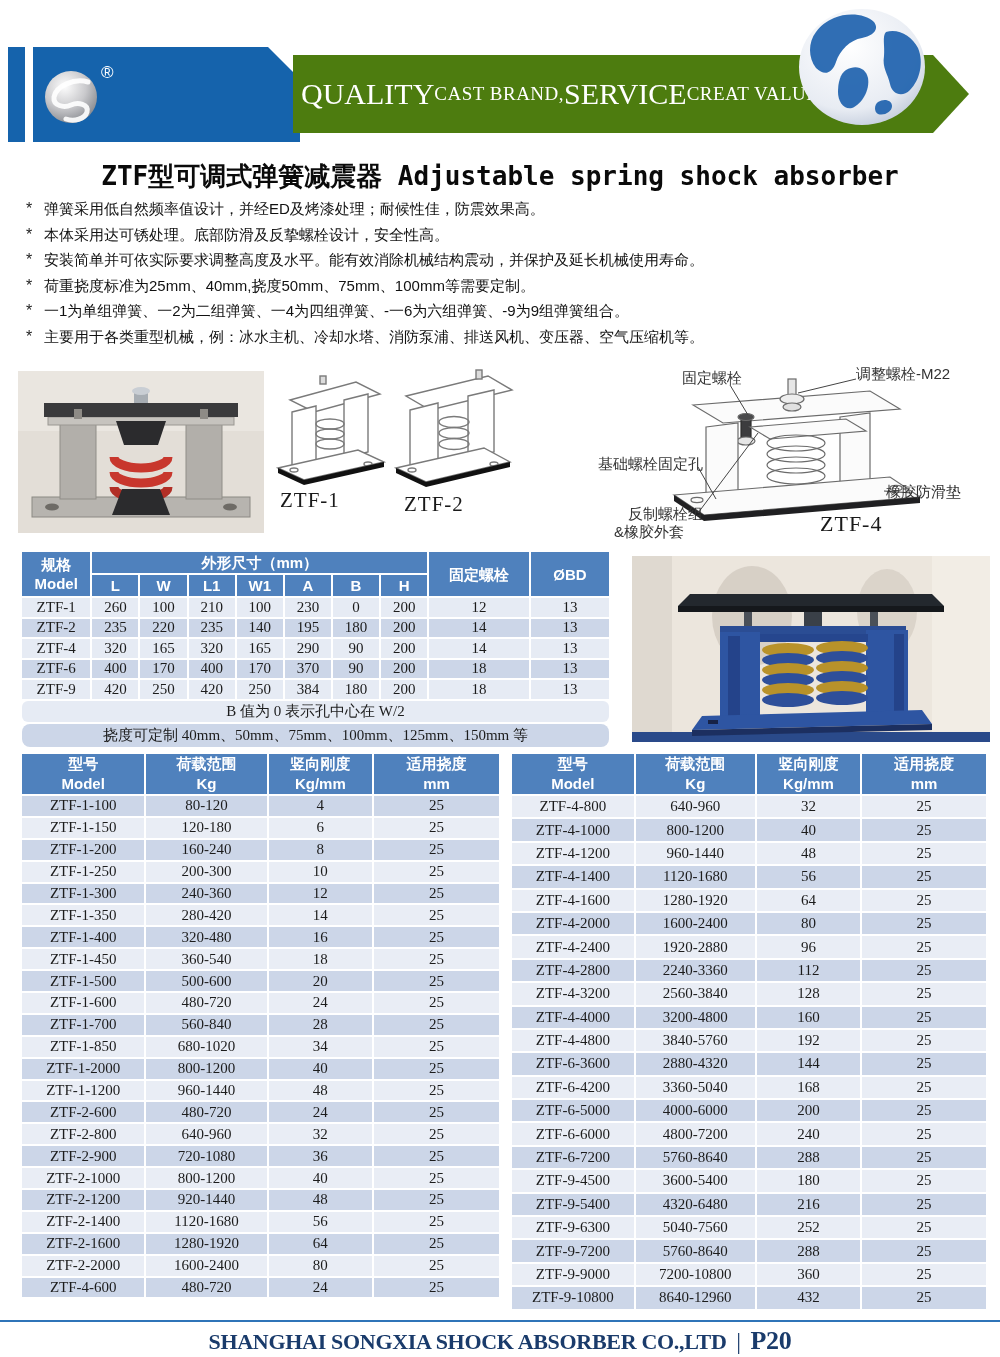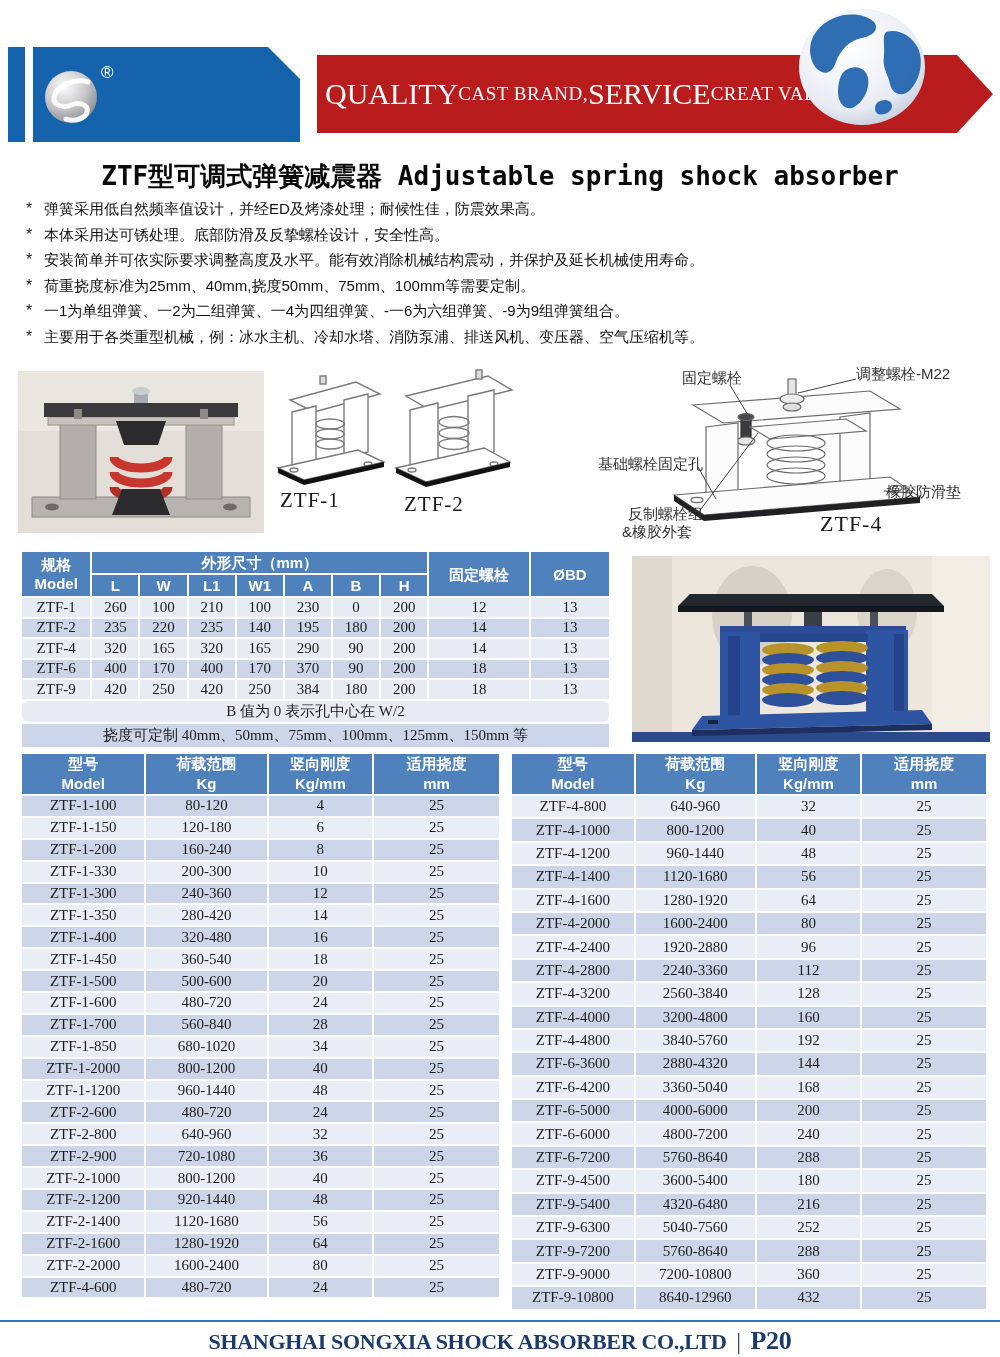--- a/index.html
+++ b/index.html
@@ -6,21 +6,21 @@
   .page { position:relative; width:1000px; height:1357px; background:#ffffff; overflow:hidden;
           font-family:"Liberation Sans", sans-serif; }
 
   
   .hdr-stripe { position:absolute; left:8px; top:47px; width:17px; height:95px; background:#1563ac; }
   .logo-box { position:absolute; left:33px; top:47px; width:267px; height:95px; background:#1563ac;
               clip-path:polygon(0 0, calc(100% - 32px) 0, 100% 32px, 100% 100%, 0 100%); }
   .logo-sphere { position:absolute; left:44px; top:70px; width:54px; height:54px; }
   .reg-mark { position:absolute; left:101px; top:63px; color:#ffffff; font-size:17px; }
   .brand { position:absolute; left:119px; top:74px; color:#ffffff; font-size:39px; font-weight:bold; letter-spacing:2px; }
-  .slogan-box { position:absolute; left:317px; top:55px; width:676px; height:78px; background:#b91c1c;
+  .slogan-box { position:absolute; left:293px; top:55px; width:676px; height:78px; background:#4d7c0f;
                 clip-path:polygon(0 0, calc(100% - 36px) 0, 100% 50%, calc(100% - 36px) 100%, 0 100%); }
   .slogan-text { position:absolute; left:8px; top:0; height:78px; width:560px; display:flex; align-items:center;
                  color:#ffffff; font-family:"Liberation Serif", serif; white-space:nowrap; }
   .slogan-text .big { font-size:30px; }
   .slogan-text .small { font-size:19px; letter-spacing:.5px; }
   .globe { position:absolute; left:786px; top:6px; width:152px; height:122px; }
 
   
   .title { position:absolute; left:0; top:159px; width:100%; text-align:center; color:#0a0a0a;
            font-family:"DejaVu Sans Mono", monospace; font-size:26px; font-weight:bold; letter-spacing:0px; }
@@ -42,21 +42,21 @@
   td { text-align:center; font-family:"Liberation Serif", serif; font-size:15px; color:#1c1c1c; padding:0; }
   th .en { font-weight:bold; }
 
   
   .spec { position:absolute; left:20px; top:550px; width:591px; }
   .spec th { height:21px; }
   .spec td { height:18.5px; }
   .spec tbody tr:nth-child(odd) td { background:#e6ebf4; }
   .spec tbody tr:nth-child(even) td { background:#ccd6e8; }
   .spec .note1 td { background:#c6cfe0; height:21px; font-size:15px;border-radius:6px; }
-  .spec .note2 td { background:#dde3ee; height:23px; font-size:15px; }
+  .spec .note2 td { background:#dde3ee; height:23px; font-size:15px;border-radius:8px; }
 
   
   .photo2 { position:absolute; left:632px; top:556px; width:358px; height:186px; }
 
   
   .loadtab { position:absolute; top:752px; }
   .loadtab th { height:20px; }
   .loadtab th div { height:20px; line-height:20px; }
   .load-left { left:20px; width:481px; }
   .load-right { left:510px; width:478px; }
@@ -232,21 +232,21 @@
         <line x1="258" y1="16" x2="200" y2="30"></line>
         <line x1="100" y1="104" x2="118" y2="136"></line>
         <line x1="100" y1="150" x2="160" y2="70"></line>
         <line x1="286" y1="128" x2="314" y2="130"></line>
       </g>
     </svg>
     <div class="anno" style="left:84px; top:6px;">固定螺栓</div>
     <div class="anno" style="left:258px; top:2px;">调整螺栓-M22</div>
     <div class="anno" style="left:0px; top:92px;">基础螺栓固定孔</div>
     <div class="anno" style="left:30px; top:142px;">反制螺栓组</div>
-    <div class="anno" style="left:24px; top:160px;">&amp;橡胶外套</div>
+    <div class="anno" style="left:16px; top:160px;">&amp;橡胶外套</div>
     <div class="anno" style="left:288px; top:120px;">橡胶防滑垫</div>
     <div class="ztf4-name" style="left:222px; top:148px;">ZTF-4</div>
   </div>
 
   <table class="spec">
     <colgroup>
       <col style="width:12%">
         <col style="width:8.1%">
         <col style="width:8.1%">
         <col style="width:8.1%">
@@ -426,21 +426,21 @@
           <td>6</td>
           <td>25</td>
         </tr>
         <tr>
           <td>ZTF-1-200</td>
           <td>160-240</td>
           <td>8</td>
           <td>25</td>
         </tr>
         <tr>
-          <td>ZTF-1-330</td>
+          <td>ZTF-1-250</td>
           <td>200-300</td>
           <td>10</td>
           <td>25</td>
         </tr>
         <tr>
           <td>ZTF-1-300</td>
           <td>240-360</td>
           <td>12</td>
           <td>25</td>
         </tr>

